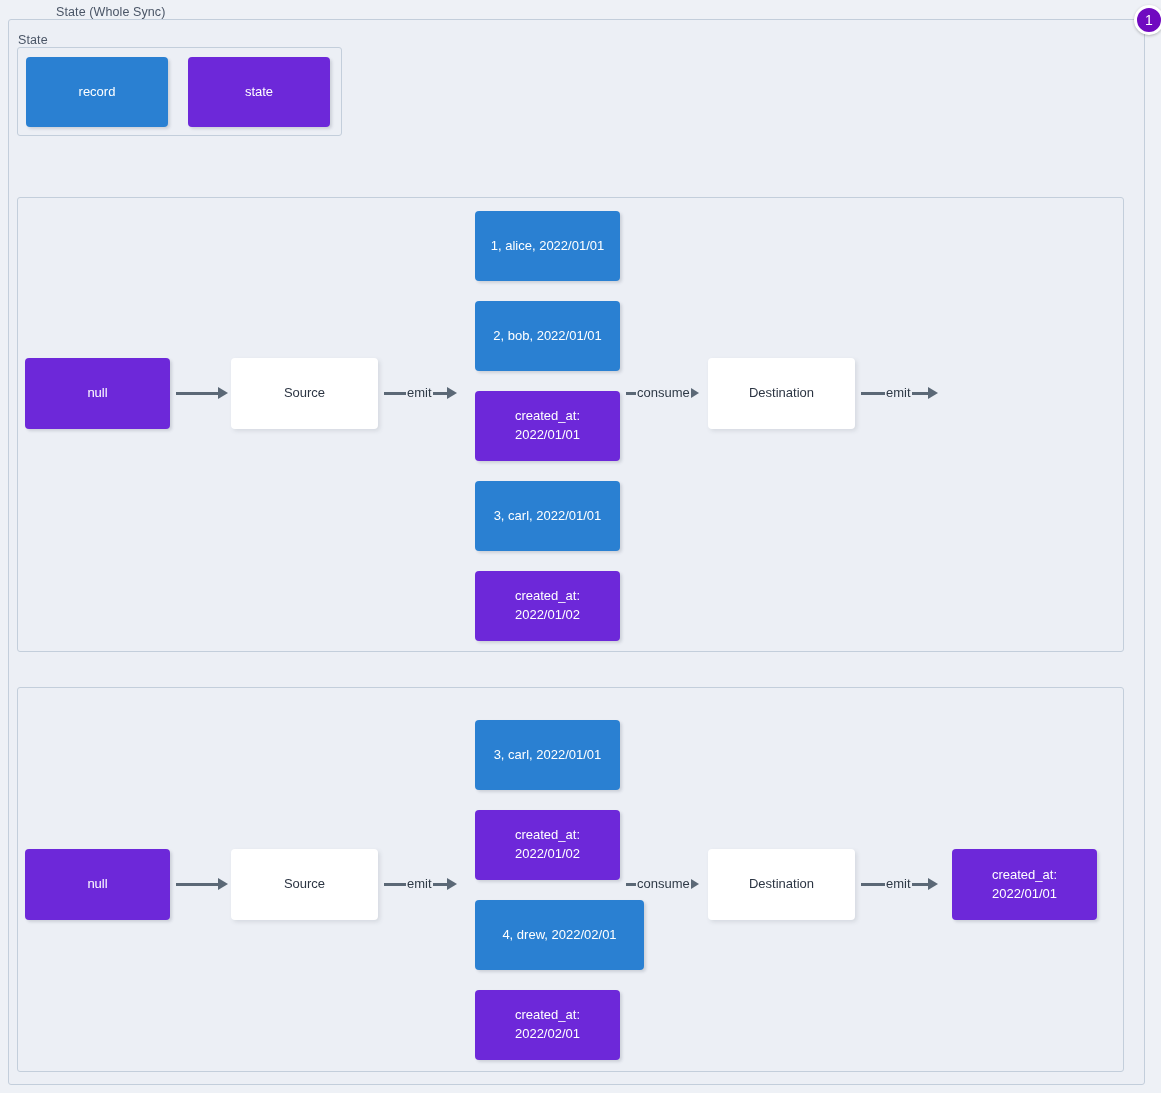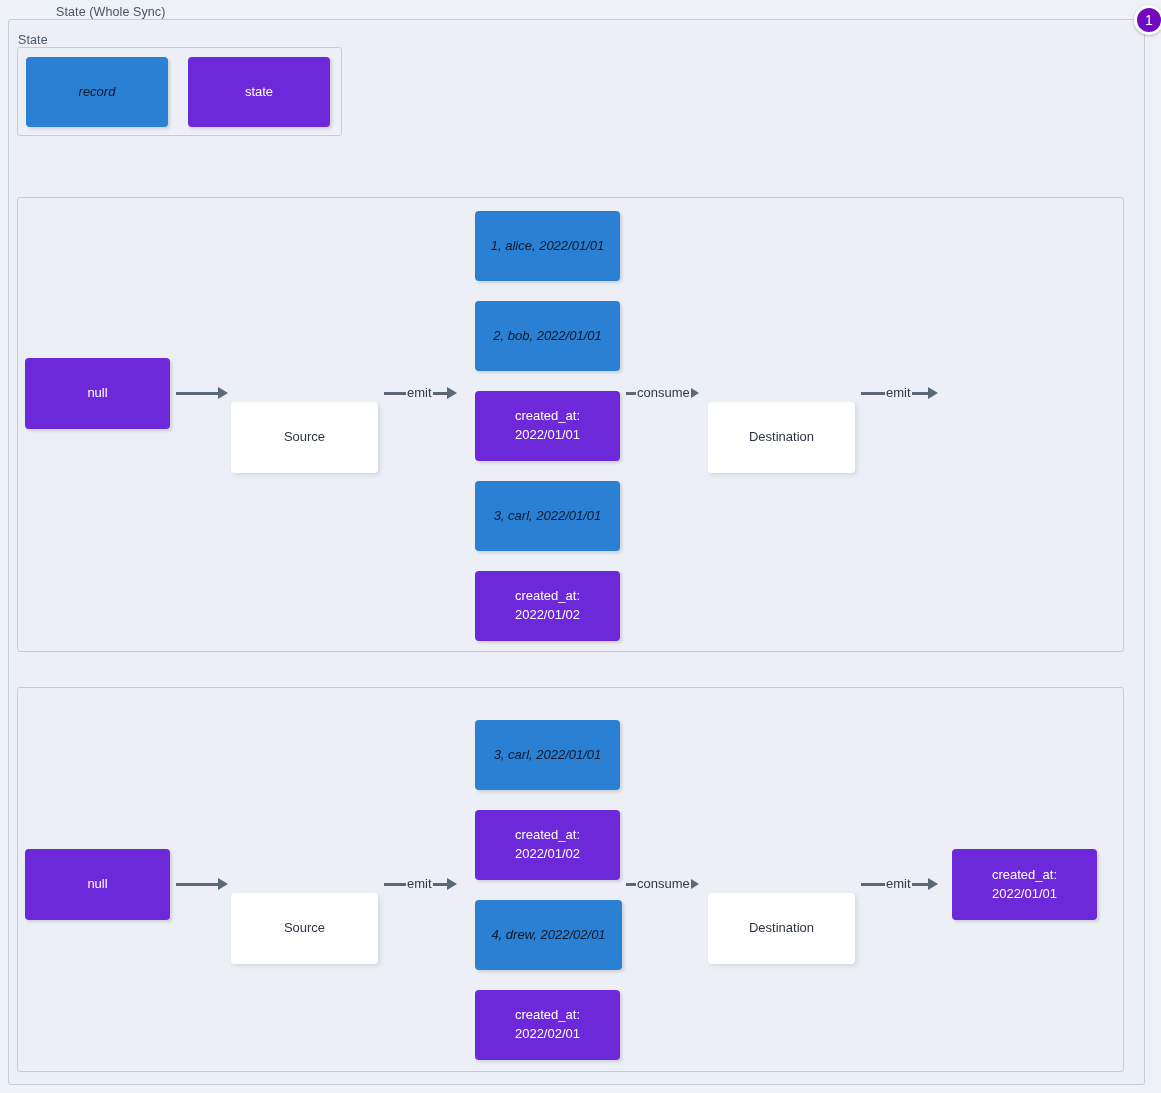--- a/index.html
+++ b/index.html
@@ -42,34 +42,32 @@
     align-items: center;
     justify-content: center;
     text-align: center;
     border-radius: 4px;
     font-size: 13px;
     line-height: 1.45;
     white-space: pre-line;
   }
   .node.record {
     background: #2a80d2;
-    color: #0f172a;
+    color: #ffffff;
     box-shadow: 2px 2px 3px rgba(60,72,88,.18);
-    font-style: italic;
   }
   .node.state {
     background: #6d28d9;
     color: #ffffff;
     box-shadow: 2px 2px 3px rgba(60,72,88,.18);
   }
   .node.plain {
     background: #ffffff;
     color: #2c3543;
     box-shadow: 2px 2px 4px rgba(60,72,88,.13);
-    margin-top: 44px;
   }
 
   
   .edge {
     position: absolute;
     height: 20px;
     display: flex;
     align-items: center;
     pointer-events: none;
   }
@@ -193,21 +191,21 @@
   <div class="edge" style="left:384px; top:874px; width:84px;">
     <span class="line" style="width:22px;"></span>
     <span class="elabel">emit</span>
     <span class="line" style="width:14px;"></span>
     <span class="head"></span>
   </div>
 
   <div class="node record" style="left:475px; top:720px; width:145px; height:70px;">3, carl, 2022/01/01</div>
   <div class="node state" style="left:475px; top:810px; width:145px; height:70px;">created_at:
 2022/01/02</div>
-  <div class="node record" style="left:475px; top:900px; width:147px; height:70px;">4, drew, 2022/02/01</div>
+  <div class="node record" style="left:475px; top:900px; width:169px; height:70px;">4, drew, 2022/02/01</div>
   <div class="node state" style="left:475px; top:990px; width:145px; height:70px;">created_at:
 2022/02/01</div>
 
   <div class="edge" style="left:626px; top:874px; width:82px;">
     <span class="line" style="width:10px;"></span>
     <span class="elabel">consume</span>
     <span class="head small"></span>
   </div>
 
   <div class="node plain" style="left:708px; top:849px; width:147px; height:71px;">Destination</div>

